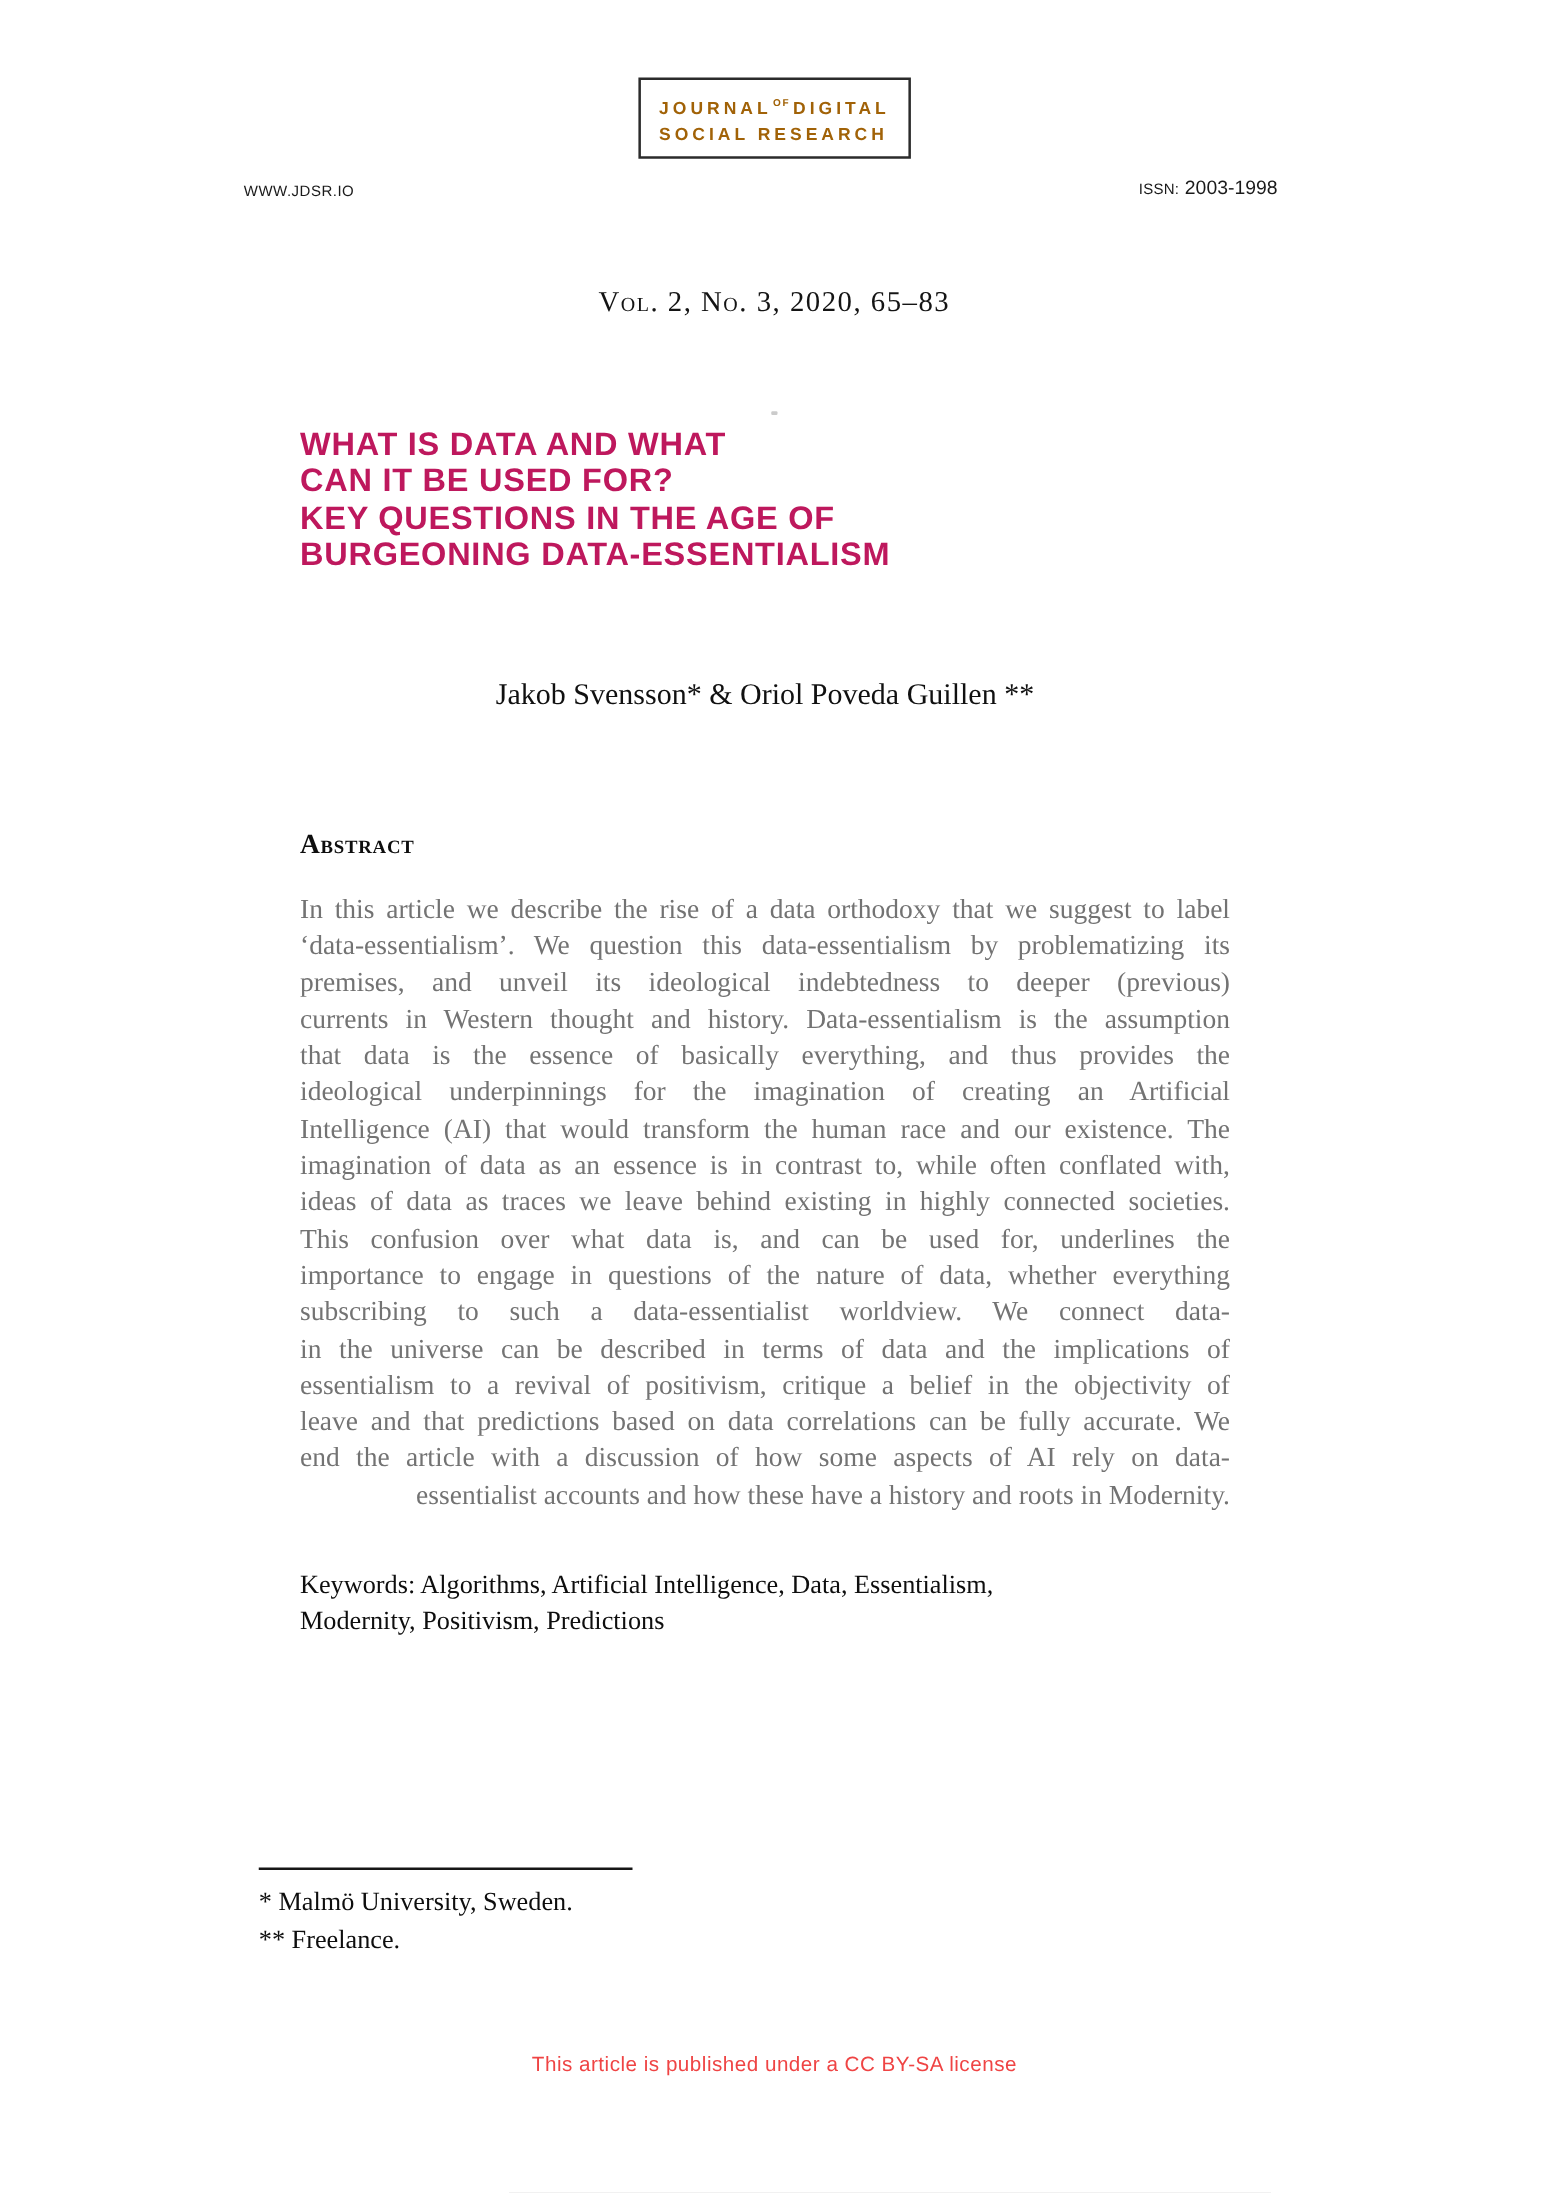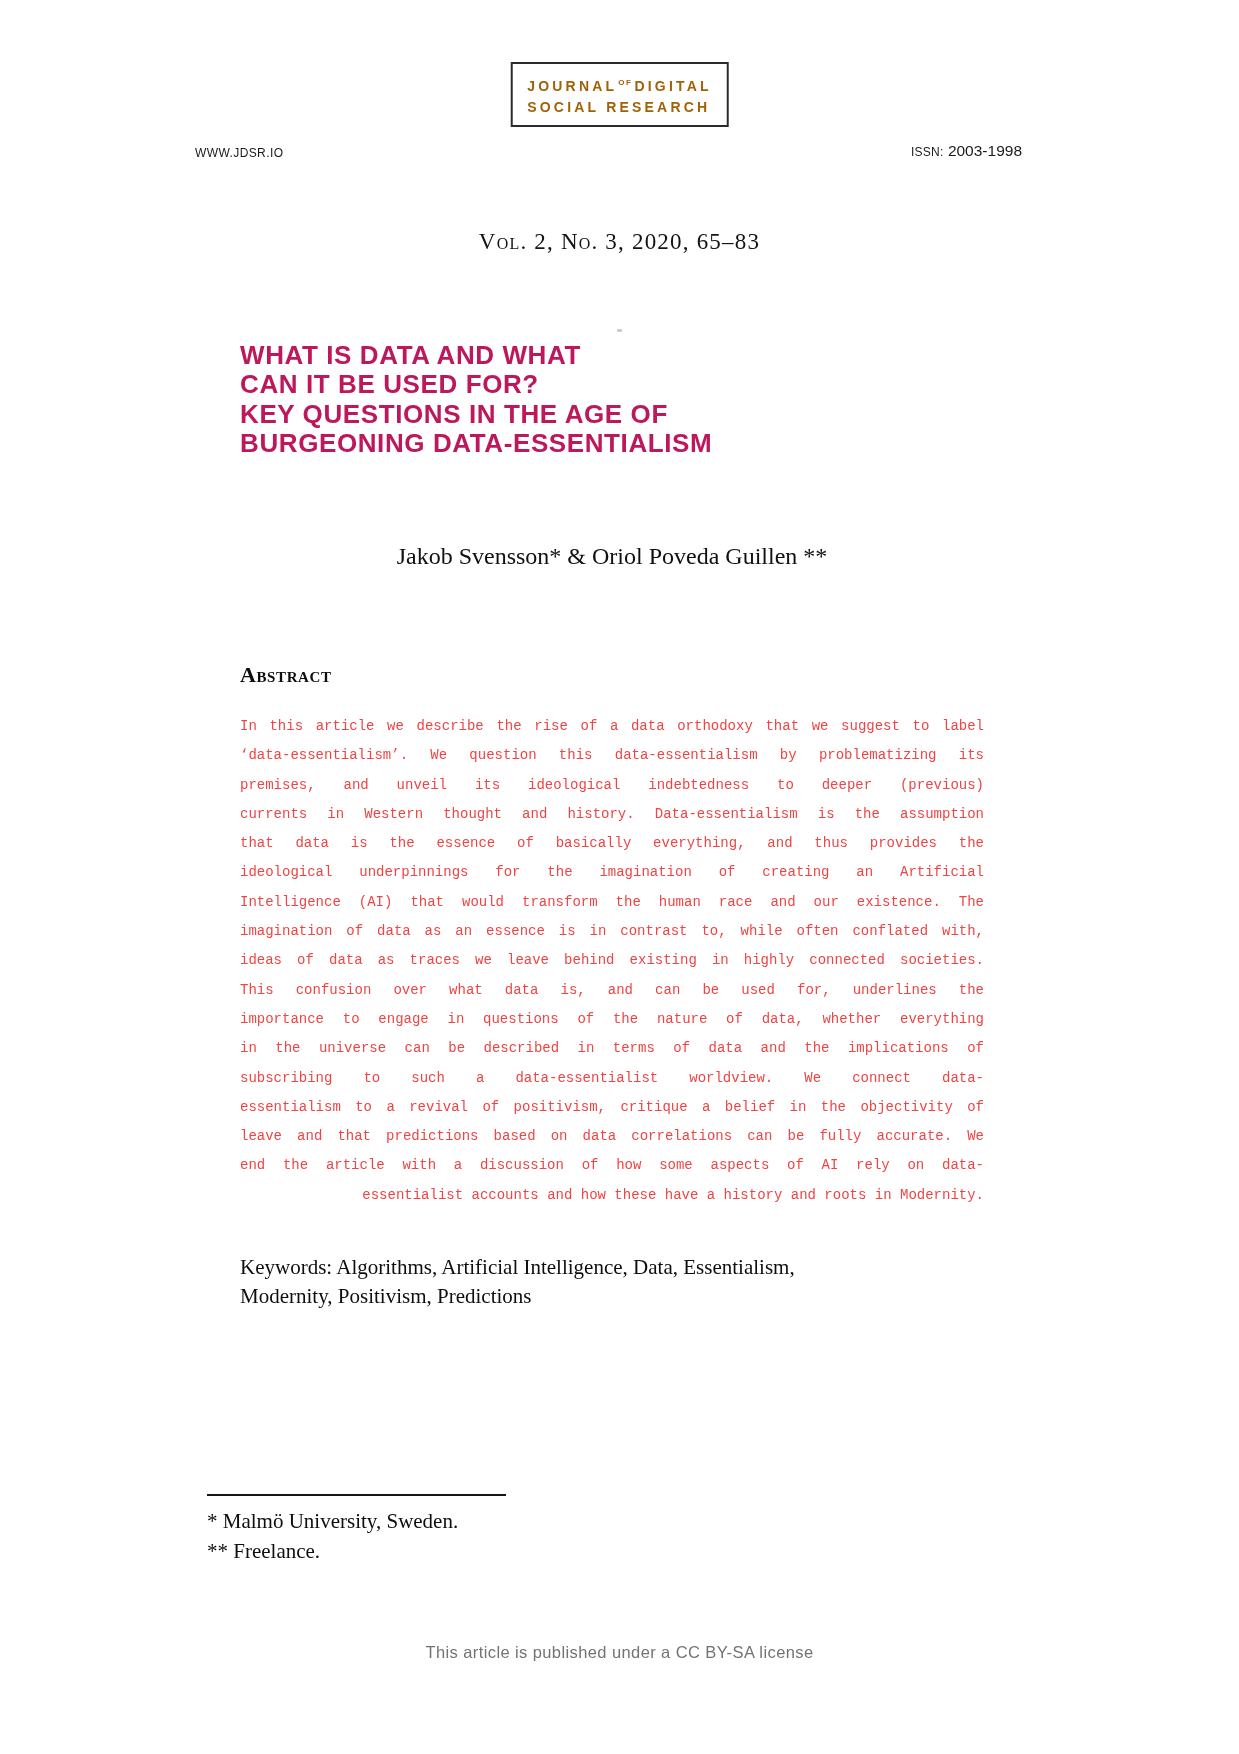--- a/index.html
+++ b/index.html
@@ -120,26 +120,25 @@
     color: #0e0e0e;
     font-family: Liberation Serif, serif;
   }
   .abstract-body {
     position: absolute;
     top: 712px;
     left: 240px;
     width: 744px;
   }
   .abs-line {
-    font-size: 14px;
+    font-size: 22px;
     line-height: 29.3px;
-    color: #ef4444;
+    color: #737373;
     text-align: justify;
     text-align-last: justify;
-    font-family: Liberation Mono, monospace;
   }
   .abs-line.line-last {
     text-align: right;
     text-align-last: auto;
   }
 
   
   .keywords {
     position: absolute;
     top: 1253px;
@@ -177,21 +176,21 @@
   
   .license-footer {
     position: absolute;
     top: 1643px;
     left: 0;
     width: 100%;
     text-align: center;
     font-family: "Liberation Sans", sans-serif;
     font-size: 16.5px;
     letter-spacing: 0.4px;
-    color: #737373;
+    color: #ef4444;
   }
 </style>
 </head>
 <body>
 
 <div class="page">
 
   <div class="logo-box">
     <div><span>JOURNAL</span><span class="sup">OF</span><span>DIGITAL</span></div>
     <div>SOCIAL RESEARCH</div>
@@ -224,22 +223,22 @@
     <div class="abs-line">‘data-essentialism’. We question this data-essentialism by problematizing its</div>
     <div class="abs-line">premises, and unveil its ideological indebtedness to deeper (previous)</div>
     <div class="abs-line">currents in Western thought and history. Data-essentialism is the assumption</div>
     <div class="abs-line">that data is the essence of basically everything, and thus provides the</div>
     <div class="abs-line">ideological underpinnings for the imagination of creating an Artificial</div>
     <div class="abs-line">Intelligence (AI) that would transform the human race and our existence. The</div>
     <div class="abs-line">imagination of data as an essence is in contrast to, while often conflated with,</div>
     <div class="abs-line">ideas of data as traces we leave behind existing in highly connected societies.</div>
     <div class="abs-line">This confusion over what data is, and can be used for, underlines the</div>
     <div class="abs-line">importance to engage in questions of the nature of data, whether everything</div>
+    <div class="abs-line">subscribing to such a data-essentialist worldview. We connect data-</div>
     <div class="abs-line">in the universe can be described in terms of data and the implications of</div>
-    <div class="abs-line">subscribing to such a data-essentialist worldview. We connect data-</div>
     <div class="abs-line">essentialism to a revival of positivism, critique a belief in the objectivity of</div>
     <div class="abs-line">leave and that predictions based on data correlations can be fully accurate. We</div>
     <div class="abs-line">end the article with a discussion of how some aspects of AI rely on data-</div>
     <div class="abs-line line-last">essentialist accounts and how these have a history and roots in Modernity.</div>
   </div>
 
   <div class="keywords">
     <div class="kw-line">Keywords: Algorithms, Artificial Intelligence, Data, Essentialism,</div>
     <div class="kw-line">Modernity, Positivism, Predictions</div>
   </div>

